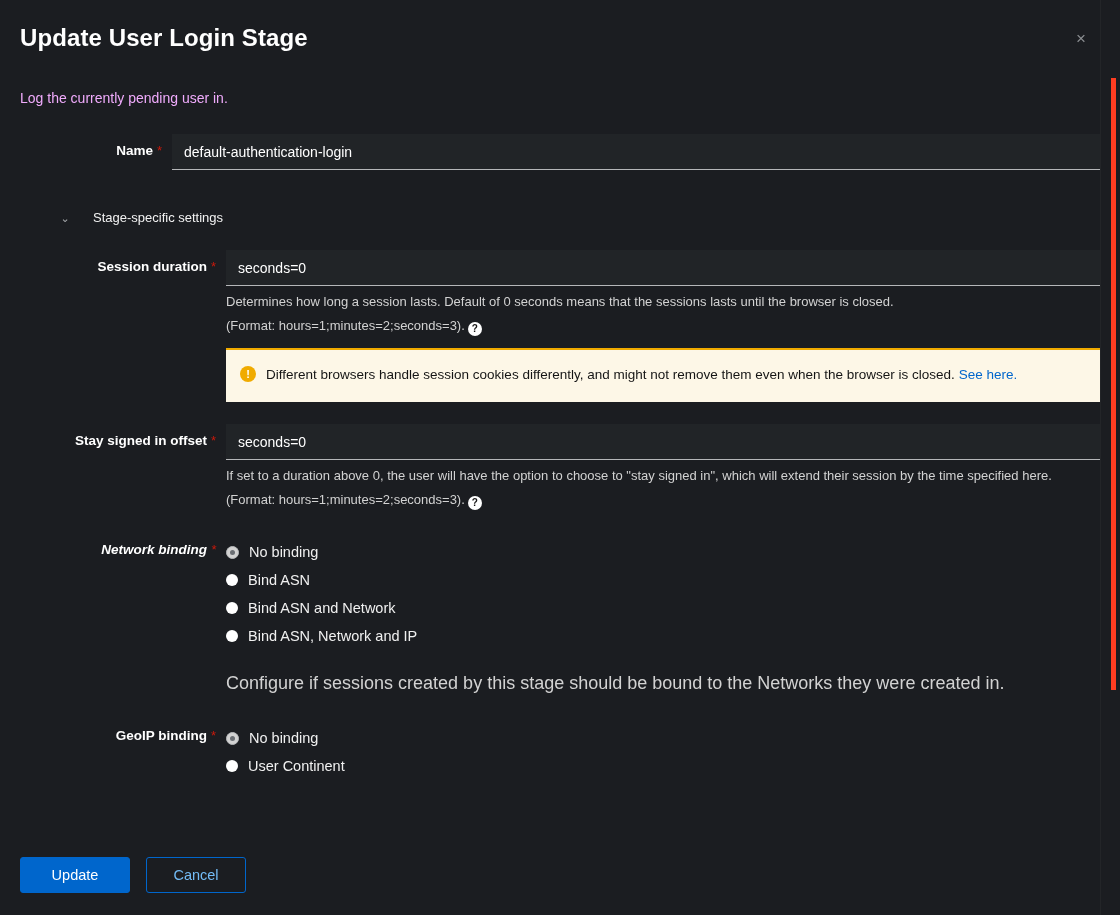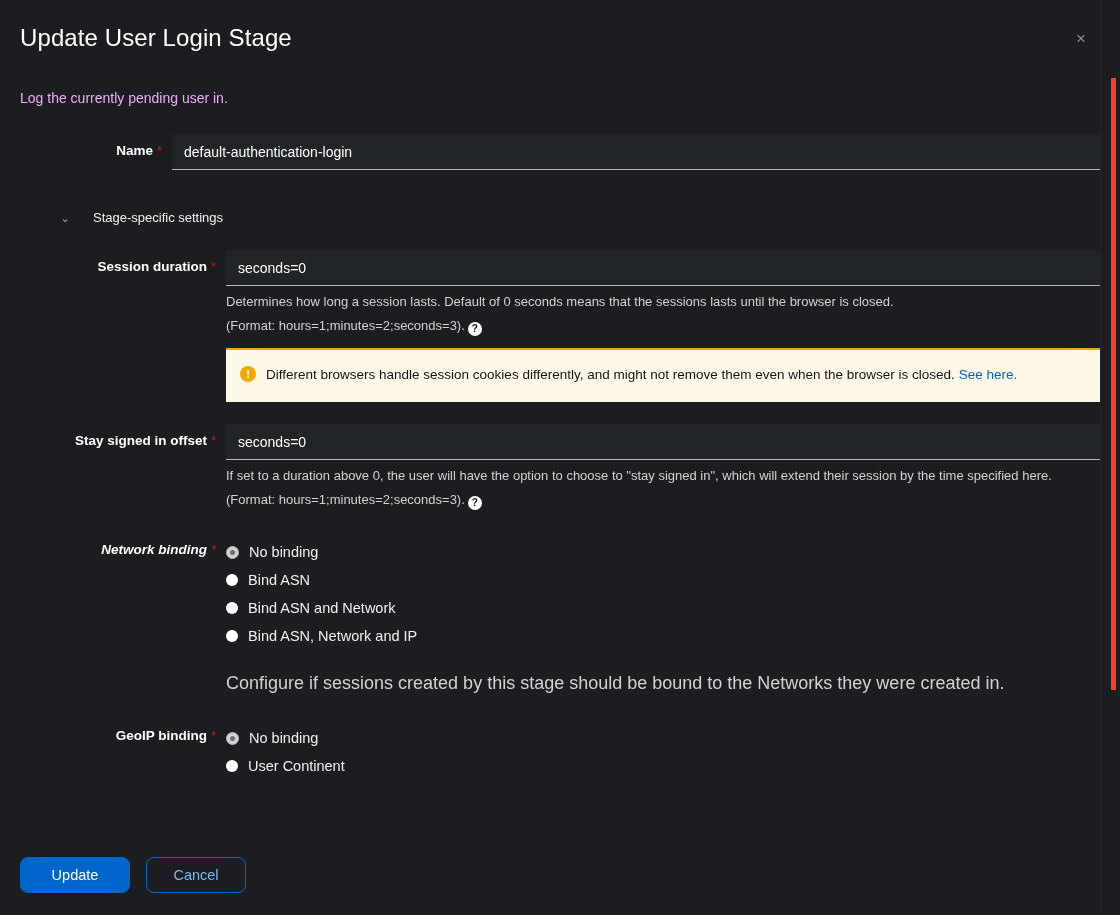--- a/index.html
+++ b/index.html
@@ -17,21 +17,21 @@
     color: #ffffff;
   }
 
   
   .modal-header {
     position: relative;
     padding: 22px 24px 0 20px;
   }
   .modal-title {
     font-size: 24px;
-    font-weight: 400;
+    font-weight: 700;
     letter-spacing: 0.1px;
     color: #ffffff;
     margin: 0;
     line-height: 32px;
   }
   .close-btn {
     position: absolute;
     top: 26px; right: 26px;
     width: 26px; height: 26px;
     background: transparent;
@@ -229,21 +229,21 @@
     position: absolute;
     left: 0; bottom: 0;
     width: 1120px;
     padding: 0 20px 22px 20px;
     display: flex;
     gap: 16px;
   }
   .btn {
     font-family: "Liberation Sans", sans-serif;
     font-size: 14.5px;
-    border-radius: 8px;
+    border-radius: 3px;
     cursor: pointer;
     padding: 0 16px;
     height: 36px;
     line-height: 34px;
   }
   .btn-primary {
     background: #0066cc;
     border: 1px solid #0066cc;
     color: #ffffff;
     min-width: 110px;

